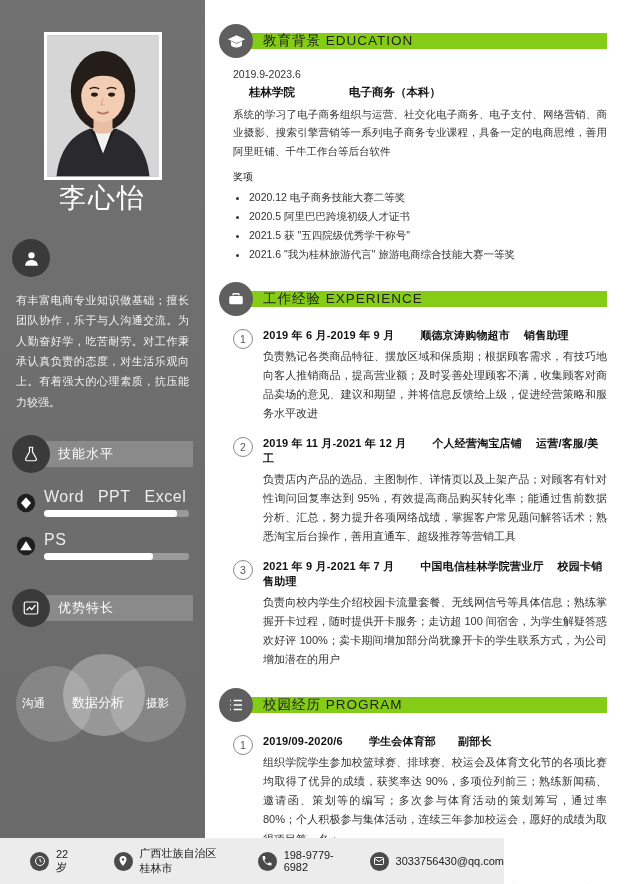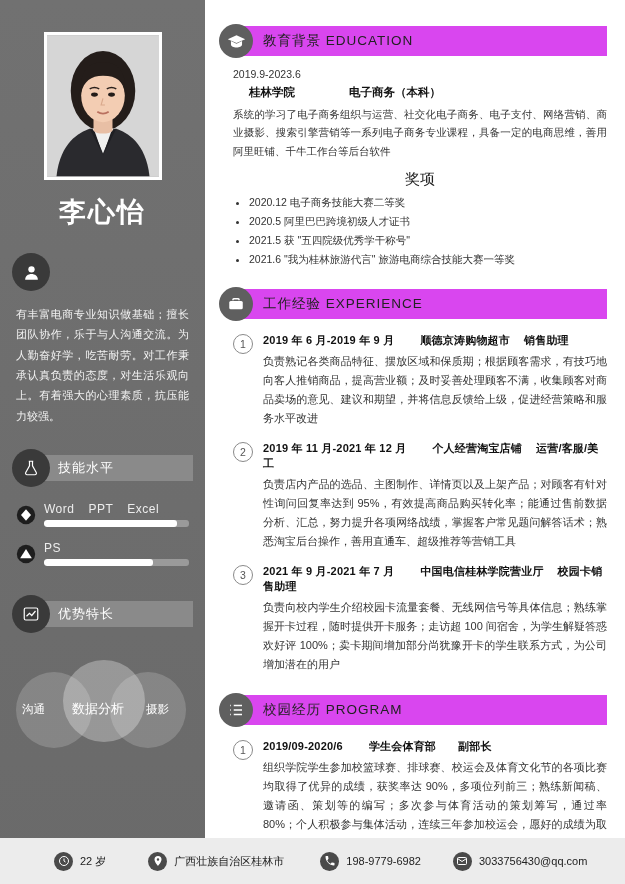--- a/index.html
+++ b/index.html
@@ -29,23 +29,22 @@
     overflow: hidden;
     background: #cfcfcf;
     position: relative;
   }
   .photo-svg { display:block; width:100%; height:100%; }
 
   .name {
     text-align: center;
     font-size: 27px;
     letter-spacing: 2px;
-    margin-top: 14px;
     color: #fff;
-    font-weight: 700;
+    font-weight: 400;
   }
   .intent {
     text-align: center;
     font-size: 11.5px;
     margin-top: 10px;
     color: #f2f2f2;
     letter-spacing: .5px;
   }
 
   .sec-head {
@@ -80,21 +79,21 @@
     color: #f3f3f3;
     margin: 12px 16px 0 16px;
     text-align: justify;
   }
 
   
   .skills { margin: 14px 16px 0 16px; }
   .skill-row { display: flex; align-items: center; margin-bottom: 14px; }
   .skill-mark { width: 20px; height: 20px; flex: 0 0 20px; margin-right: 8px; position: relative; }
   .skill-right { flex: 1; }
-  .skill-label { font-size: 12px; color: #ededed; margin-bottom: 4px; letter-spacing: .5px; display:flex; gap: 14px; align-items: center;}
+  .skill-label { font-size: 16px; color: #ededed; margin-bottom: 4px; letter-spacing: .5px; display:flex; gap: 14px; align-items: center;}
   .bar-track { height: 7px; background: #9a9a9a; border-radius: 3px; overflow: hidden; }
   .bar-fill { height: 7px; background: #ffffff; border-radius: 3px; }
 
   
   .venn { position: relative; height: 108px; margin: 16px 0 0 0; }
   .venn .c { position: absolute; border-radius: 50%; }
   .venn .c1 { left: 16px; top: 22px; width: 76px; height: 76px; background: rgba(255,255,255,.18); }
   .venn .c2 { left: 110px; top: 22px; width: 76px; height: 76px; background: rgba(255,255,255,.18); }
   .venn .c3 { left: 63px; top: 10px; width: 82px; height: 82px; background: rgba(255,255,255,.30); }
   .venn .lbl { position: absolute; font-size: 11.5px; color: #fff; z-index: 5; }
@@ -106,49 +105,49 @@
   .main { flex: 1; position: relative; padding: 0 18px 0 14px; }
 
   .m-head { display: flex; align-items: center; margin-top: 24px; }
   .m-head .circle {
     width: 34px; height: 34px; border-radius: 50%;
     background: #5f5f5f; color: #fff;
     display: flex; align-items: center; justify-content: center;
     flex: 0 0 34px; z-index: 3; position: relative;
   }
   .m-head .bar {
-    flex: 1; height: 30px; background: #d946ef;
+    flex: 1; height: 16px; background: #84cc16;
     margin-left: -12px; display: flex; align-items: center;
     padding-left: 22px; font-size: 13.5px; color: #222; letter-spacing: 1px;
   }
 
   .block { margin: 10px 0 0 14px; }
   .edu-date { font-size: 10.5px; color: #333; margin-top: 10px; }
   .edu-line { font-size: 11.5px; font-weight: bold; color: #111; margin-top: 5px; display: flex; margin-left: 16px; }
   .edu-line .school { width: 100px; }
   .edu-desc { font-size: 10.5px; color: #333; line-height: 1.75; margin-top: 5px; text-align: justify; }
-  .award-title { font-size: 15px; color: #222; margin-top: 10px; text-align: center; }
+  .award-title { font-size: 10px; color: #222; margin-top: 10px; }
   ul.awards { margin: 4px 0 0 0; padding-left: 16px; }
   ul.awards li { font-size: 10.5px; color: #333; line-height: 1.8; }
 
   .exp-item { display: flex; margin-top: 12px; }
   .exp-num {
     width: 20px; height: 20px; border-radius: 50%; border: 1px solid #8a8a8a;
     color: #555; font-size: 10.5px; display: flex; align-items: center; justify-content: center;
     flex: 0 0 20px; margin-right: 10px; margin-top: 1px;
   }
   .exp-body { flex: 1; }
   .exp-title { font-size: 11px; font-weight: bold; color: #111; letter-spacing: .2px; }
   .exp-title span.sep { display: inline-block; width: 26px; }
   .exp-desc { font-size: 11px; color: #333; line-height: 1.75; margin-top: 4px; text-align: justify; }
 
   
   .footer {
-    position: absolute; left: 0; bottom: 0; width: 625px; height: 46px;
-    background: #ececec; display: flex; align-items: center; padding-left: 24px;
+    position: absolute; left: 0; bottom: 0; width: 504px; height: 46px;
+    background: #ececec; display: flex; align-items: center;
   }
   .f-item { display: flex; align-items: center; font-size: 11px; color: #222; }
   .f-ico { width: 19px; height: 19px; border-radius: 50%; background: #4a4a4a; color: #fff;
            display: flex; align-items: center; justify-content: center; margin-right: 7px; flex: 0 0 19px;}
   .f-ico svg { display:block; }
   .f-1 { margin-left: 30px; }
   .f-2 { margin-left: 42px; }
   .f-3 { margin-left: 36px; }
   .f-4 { margin-left: 32px; }
   svg { display: block; }

